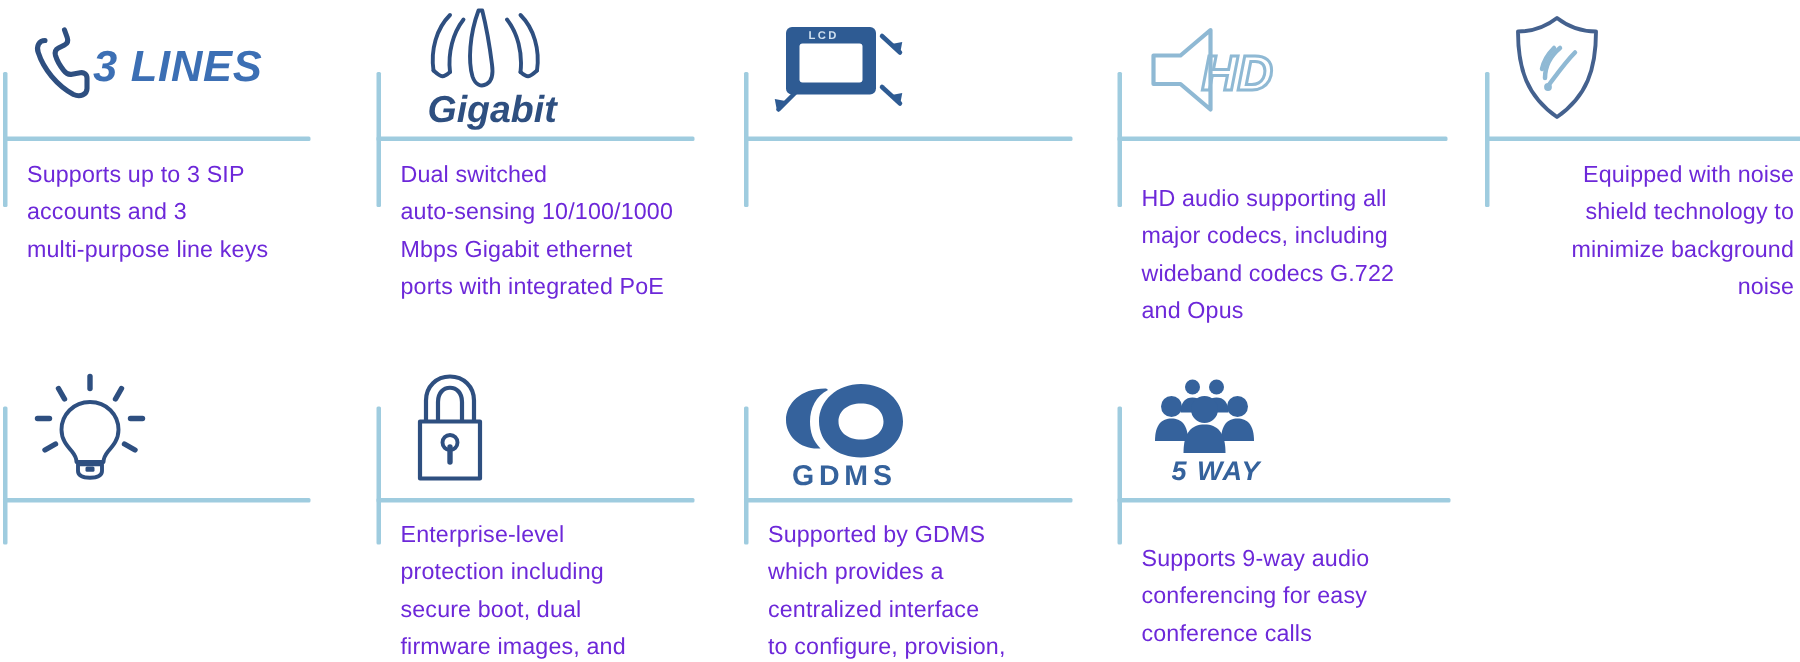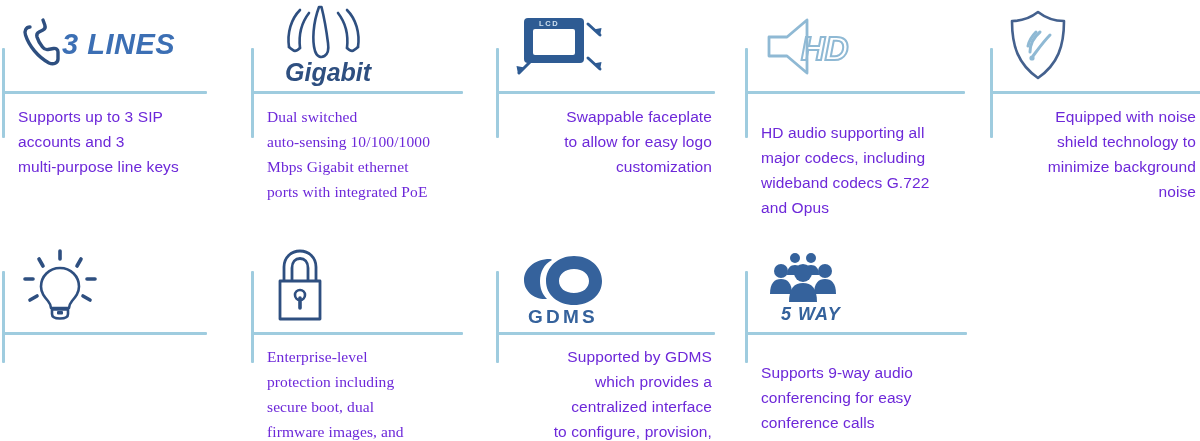--- a/index.html
+++ b/index.html
@@ -32,21 +32,21 @@
   .row-bottom { top: 231px; height: 210px; }
 
   .feature {
     position: relative;
     box-sizing: border-box;
     height: 100%;
   }
   
   .col-0 { width: 249px; }
   .col-1 { width: 245px; }
-  .col-2 { width: 249px; text-align: right; }
+  .col-2 { width: 249px; }
   .col-3 { width: 245px; }
   .col-4 { width: 212px; text-align: right; }
 
   
   .vrule {
     position: absolute;
     left: 2px;
     top: 48px;
     width: 3px;
     height: 90px;
@@ -97,21 +97,21 @@
     left: 18px;
     top: 104px;
     width: 205px;
     color: #6d28d9;
     font-size: 15.5px;
     line-height: 25px;
     letter-spacing: 0.1px;
     white-space: pre-line;
   }
   .row-bottom .desc { top: 113px; }
-  .col-1 .desc { width: 212px; font-family: Liberation Serif, serif; }
+  .col-1 .desc { width: 212px; }
   .col-2 .desc { width: 200px; }
   .col-3 .desc { width: 196px; margin-top: 16px; }
   .col-4 .desc { width: 190px; }
 
   svg { display: block; overflow: visible; }
 </style>
 </head>
 <body>
 
 <div class="board">
@@ -166,23 +166,20 @@
             <path d="M76 48 L88 59"></path>
             <path d="M18 52 L7 63"></path>
           </g>
           <g fill="#2e5b93">
             <path d="M88 26 l1.5 -8 l-8 1.5 z"></path>
             <path d="M88 60 l1.5 -8 l-8 1.5 z"></path>
             <path d="M6 64 l-1.5 -8 l8 1.5 z"></path>
           </g>
         </svg>
       </div>
-      <div class="desc">Swappable faceplate
-to allow for easy logo
-customization</div>
     </div>
 
     <div class="feature col-3">
       <div class="vrule"></div>
       <div class="hrule"></div>
       <div class="icon-wrap">
         <svg width="105" height="72" viewBox="0 0 105 72">
           <path d="M8 27 L8 46 L26 46 L46 63 L46 10 L26 27 Z" fill="none" stroke="#8fb9d4" stroke-width="2.8" stroke-linejoin="round"></path>
           <text x="40" y="50" font-family="'Liberation Sans', sans-serif" font-size="33" font-weight="bold" font-style="italic" fill="none" stroke="#8fb9d4" stroke-width="2">HD</text>
         </svg>

